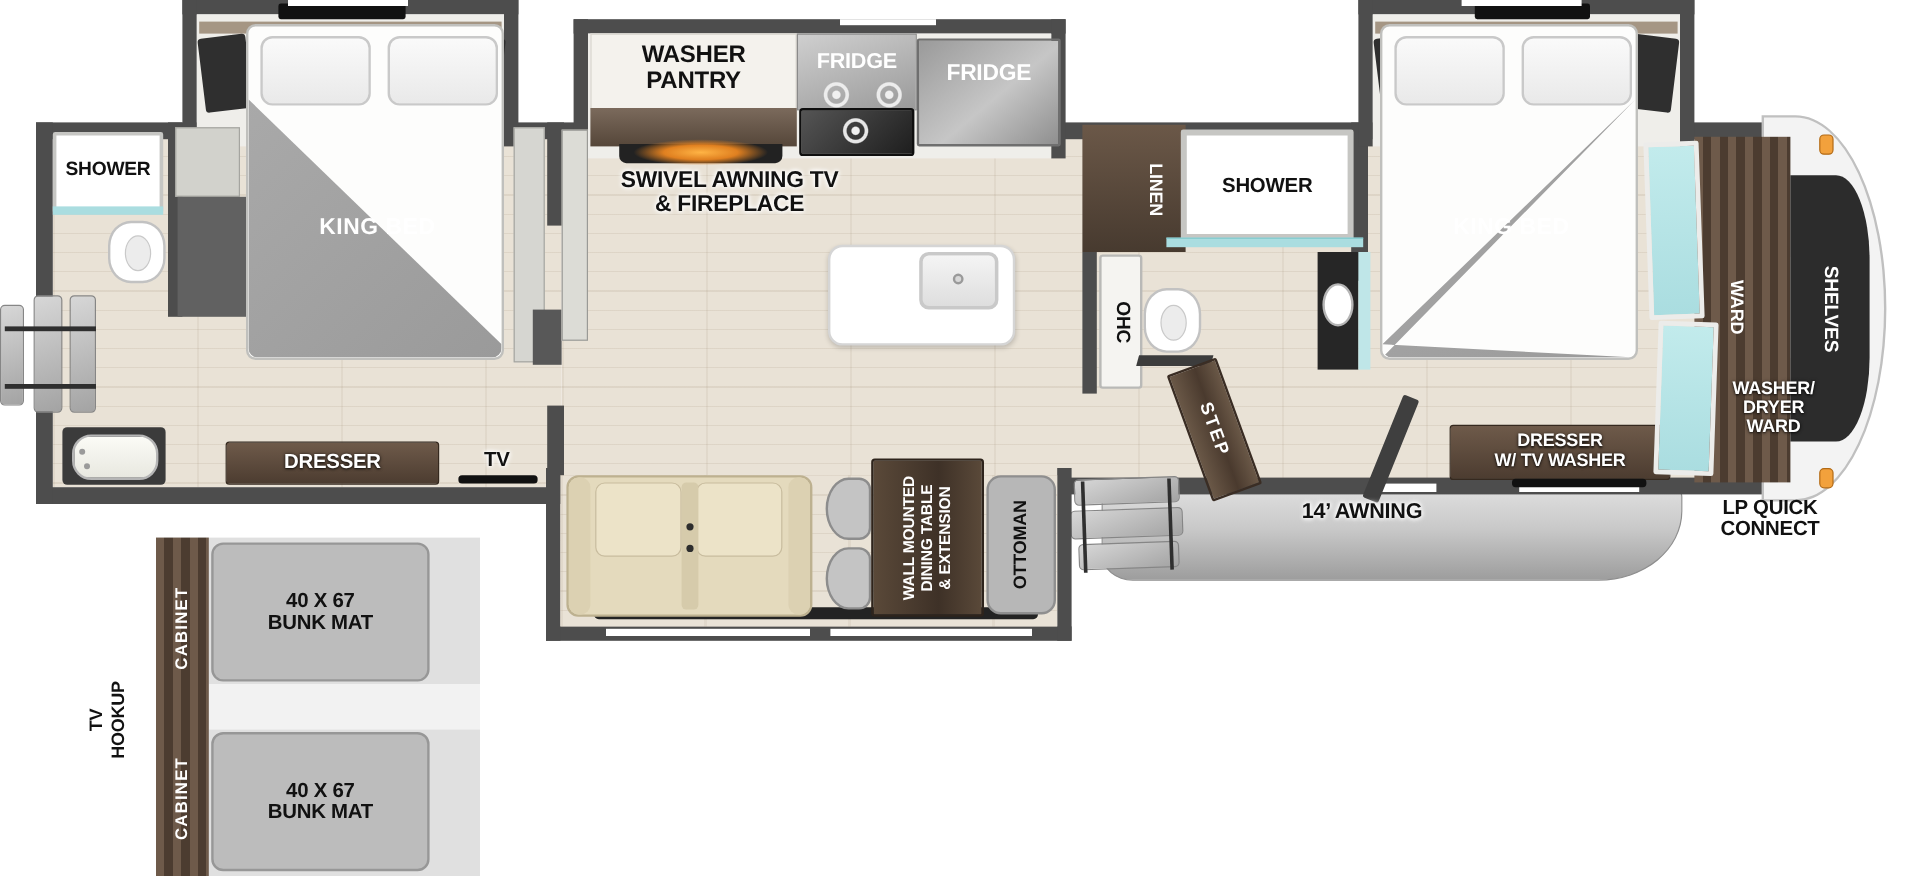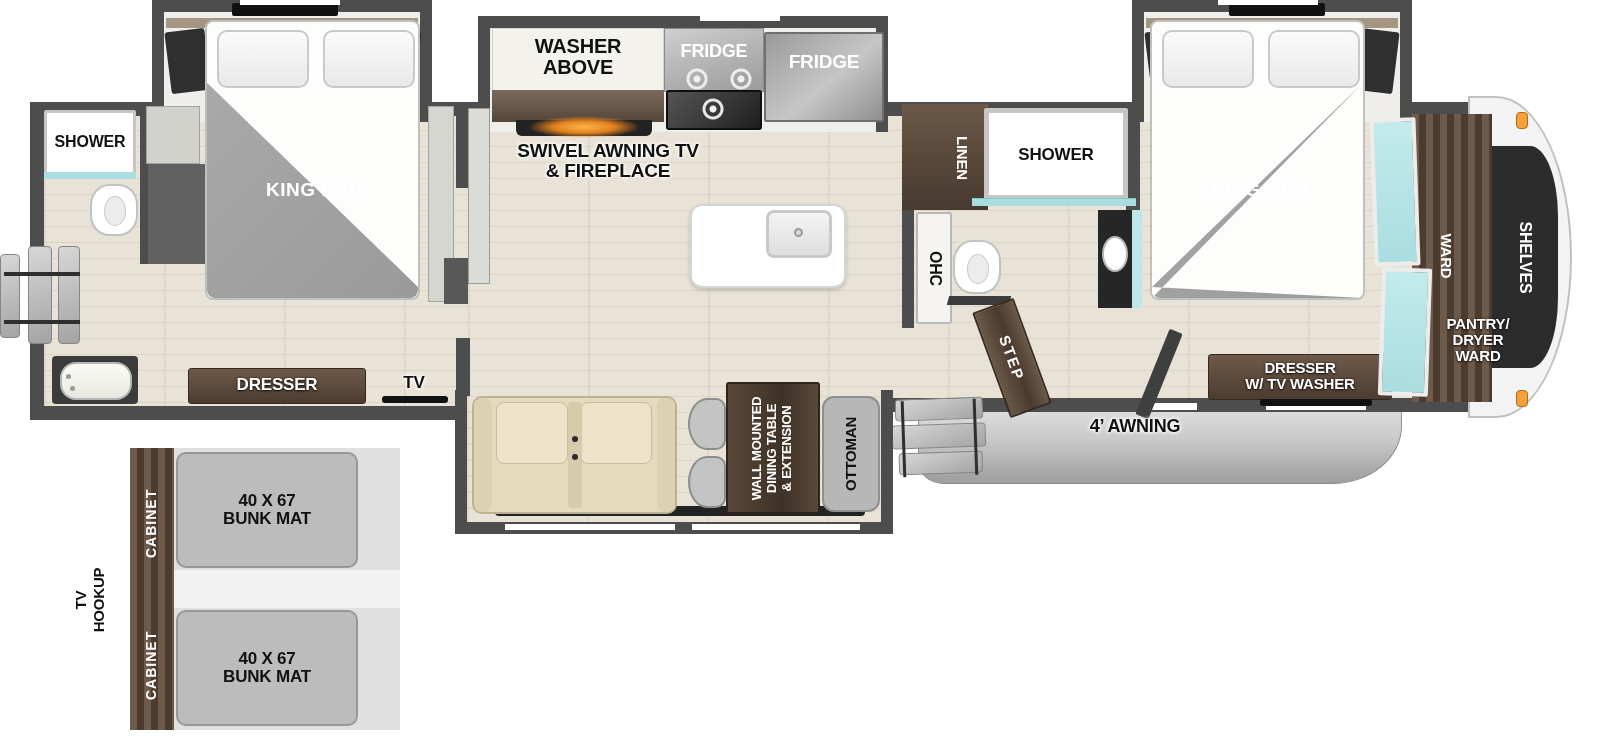--- a/index.html
+++ b/index.html
@@ -43,21 +43,25 @@
 
 <div id="canvas">
 
   <div class="abs floor" style="left:44px;top:114px;width:424px;height:292px;"></div>
   <div class="abs floor" style="left:468px;top:114px;width:1002px;height:292px;"></div>
   <div class="abs floor" style="left:467px;top:402px;width:414px;height:126px;"></div>
 
   <div class="abs" style="left:918px;top:404px;width:484px;height:80px;z-index:0;
        background:linear-gradient(180deg,#e0e0e0,var(--awning_gray) 45%,#9d9d9d);border:1px solid #8e8e8e;
        border-radius:4px 10px 70px 26px / 4px 10px 58px 22px;"></div>
-  <div class="abs lbl halo-w" style="left:1040px;top:417px;width:190px;font-size:18px;z-index:5;"><span>4’ AWNING</span></div>
+  <div class="abs lbl halo-w" style="left:1040px;top:417px;width:190px;font-size:18px;z-index:5;"><span>14’ AWNING</span></div>
+  <div class="abs lbl" style="left:1408px;top:414px;width:134px;font-size:17px;z-index:5;">
+    <div>LP QUICK</div>
+    <div>CONNECT</div>
+  </div>
 
   <div class="abs" style="left:892px;top:398px;width:96px;height:82px;z-index:3;transform:rotate(-2deg);">
     <div class="abs steel" style="left:4px;top:0;width:88px;height:22px;"></div>
     <div class="abs steel" style="left:0;top:26px;width:94px;height:24px;"></div>
     <div class="abs steel" style="left:6px;top:54px;width:84px;height:22px;"></div>
     <div class="abs" style="left:10px;top:2px;width:3px;height:76px;background:#2f2f2f;"></div>
     <div class="abs" style="left:82px;top:2px;width:3px;height:76px;background:#2f2f2f;"></div>
   </div>
 
   <div class="abs" style="left:0;top:246px;width:84px;height:100px;z-index:3;">
@@ -132,21 +136,21 @@
   <div class="abs" style="left:70px;top:386px;width:5px;height:5px;background:#9a9a9a;border-radius:50%;z-index:5;"></div>
 
   <div class="abs brown" style="left:188px;top:368px;width:178px;height:36px;z-index:4;border:1px solid #35291f;"></div>
   <div class="abs lblw halo-b" style="left:188px;top:376px;width:178px;font-size:17px;z-index:5;"><span>DRESSER</span></div>
   <div class="abs lbl halo-w" style="left:392px;top:374px;width:44px;font-size:17px;z-index:5;"><span>TV</span></div>
   <div class="abs" style="left:382px;top:396px;width:66px;height:7px;background:#111;border-radius:3px;z-index:5;"></div>
 
   <div class="abs" style="left:492px;top:28px;width:172px;height:64px;background:#f4f2ed;border:1px solid #d8d5cd;z-index:4;"></div>
   <div class="abs lbl" style="left:492px;top:36px;width:172px;font-size:20px;z-index:5;">
     <div>WASHER</div>
-    <div>ABOVE</div>
+    <div>PANTRY</div>
   </div>
   <div class="abs" style="left:492px;top:90px;width:172px;height:32px;background:linear-gradient(180deg,#7b6a5c,#554639);z-index:4;"></div>
   <div class="abs" style="left:516px;top:120px;width:136px;height:16px;background:#222;border-radius:0 0 6px 6px;z-index:4;"></div>
   <div class="abs" style="left:528px;top:116px;width:112px;height:22px;z-index:5;
        background:radial-gradient(closest-side,var(--fireplace_glow),#e08020 55%,rgba(224,128,32,0));border-radius:50%;"></div>
   <div class="abs lbl halo-w" style="left:496px;top:141px;width:224px;font-size:19px;z-index:6;">
     <div>SWIVEL AWNING TV</div>
     <div>&amp; FIREPLACE</div>
   </div>
 
@@ -220,21 +224,21 @@
   <div class="abs" style="left:1468px;top:96px;width:104px;height:322px;z-index:2;
        background:var(--cap_white);border:2px solid #c0c0c0;border-radius:0 80px 80px 0 / 0 170px 170px 0;"></div>
   <div class="abs" style="left:1492px;top:146px;width:66px;height:222px;z-index:3;
        background:var(--shelves_black);border-radius:0 28px 28px 0 / 0 70px 70px 0;"></div>
   <div class="abs vtext lblw" style="left:1506px;top:186px;width:36px;height:142px;font-size:16px;z-index:6;">
       <span>SHELVES</span>
     </div>
   <div class="abs" style="left:1516px;top:112px;width:12px;height:17px;background:var(--orange_light);border:1px solid #b36a14;border-radius:4px;z-index:4;"></div>
   <div class="abs" style="left:1516px;top:390px;width:12px;height:17px;background:var(--orange_light);border:1px solid #b36a14;border-radius:4px;z-index:4;"></div>
   <div class="abs lblw halo-b" style="left:1412px;top:316px;width:132px;font-size:15px;z-index:10;">
-    <div>PANTRY/</div>
+    <div>WASHER/</div>
     <div>DRYER</div>
     <div>WARD</div>
   </div>
 
   <div class="abs" style="left:495px;top:506px;width:370px;height:10px;background:#232323;border-radius:4px;z-index:4;"></div>
   <div class="abs" style="left:472px;top:396px;width:205px;height:118px;background:var(--sofa);border:2px solid #bdb190;border-radius:10px;z-index:4;">
     <div class="abs" style="left:0;top:0;width:18px;height:114px;background:#dcd1b2;border-radius:8px;"></div>
     <div class="abs" style="left:183px;top:0;width:18px;height:114px;background:#dcd1b2;border-radius:8px;"></div>
     <div class="abs" style="left:22px;top:4px;width:72px;height:62px;background:#ece3c8;border:1px solid #c8bc9e;border-radius:8px;"></div>
     <div class="abs" style="left:106px;top:4px;width:72px;height:62px;background:#ece3c8;border:1px solid #c8bc9e;border-radius:8px;"></div>

